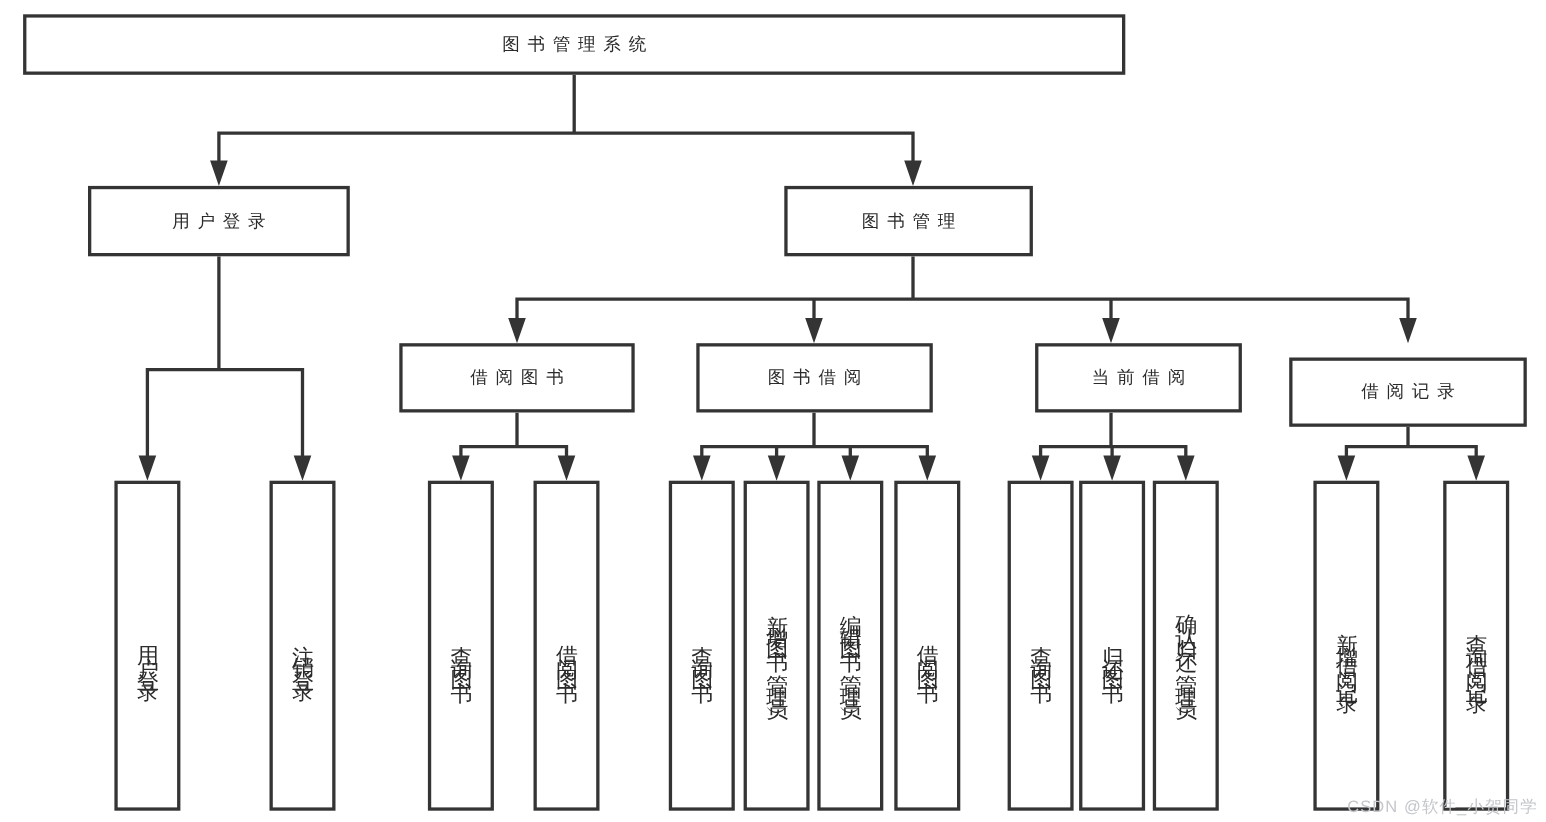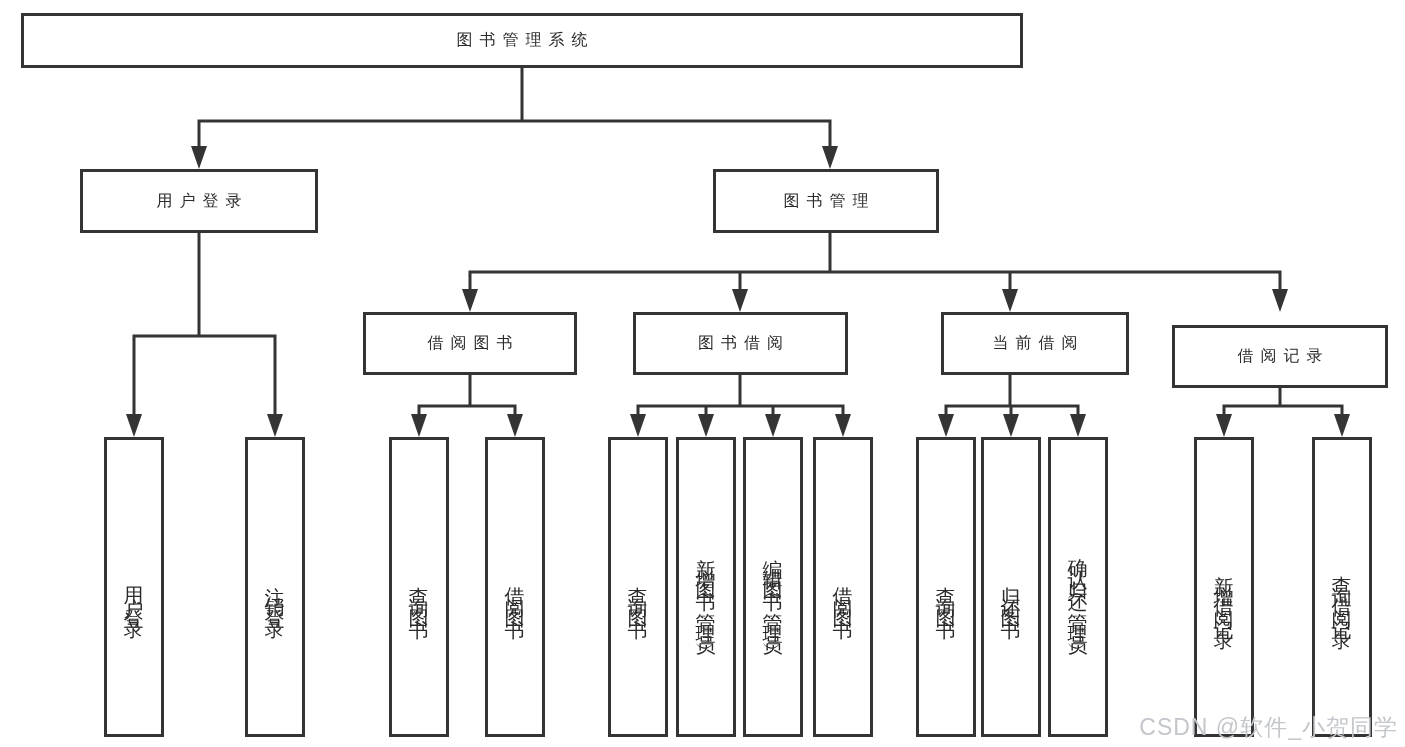--- a/index.html
+++ b/index.html
@@ -50,21 +50,21 @@
     text-orientation: mixed;
     letter-spacing: 11px;
     line-height: 1;
     white-space: nowrap;
     margin-bottom: -11px; 
   }
   .watermark {
     position: absolute;
     right: 7px;
     bottom: 4px;
-    font-size: 23px;
+    font-size: 15px;
     letter-spacing: 1px;
     color: #c3c6ca;
     z-index: 5;
     white-space: nowrap;
   }
 </style>
 </head>
 <body>
 
 <div class="stage">

